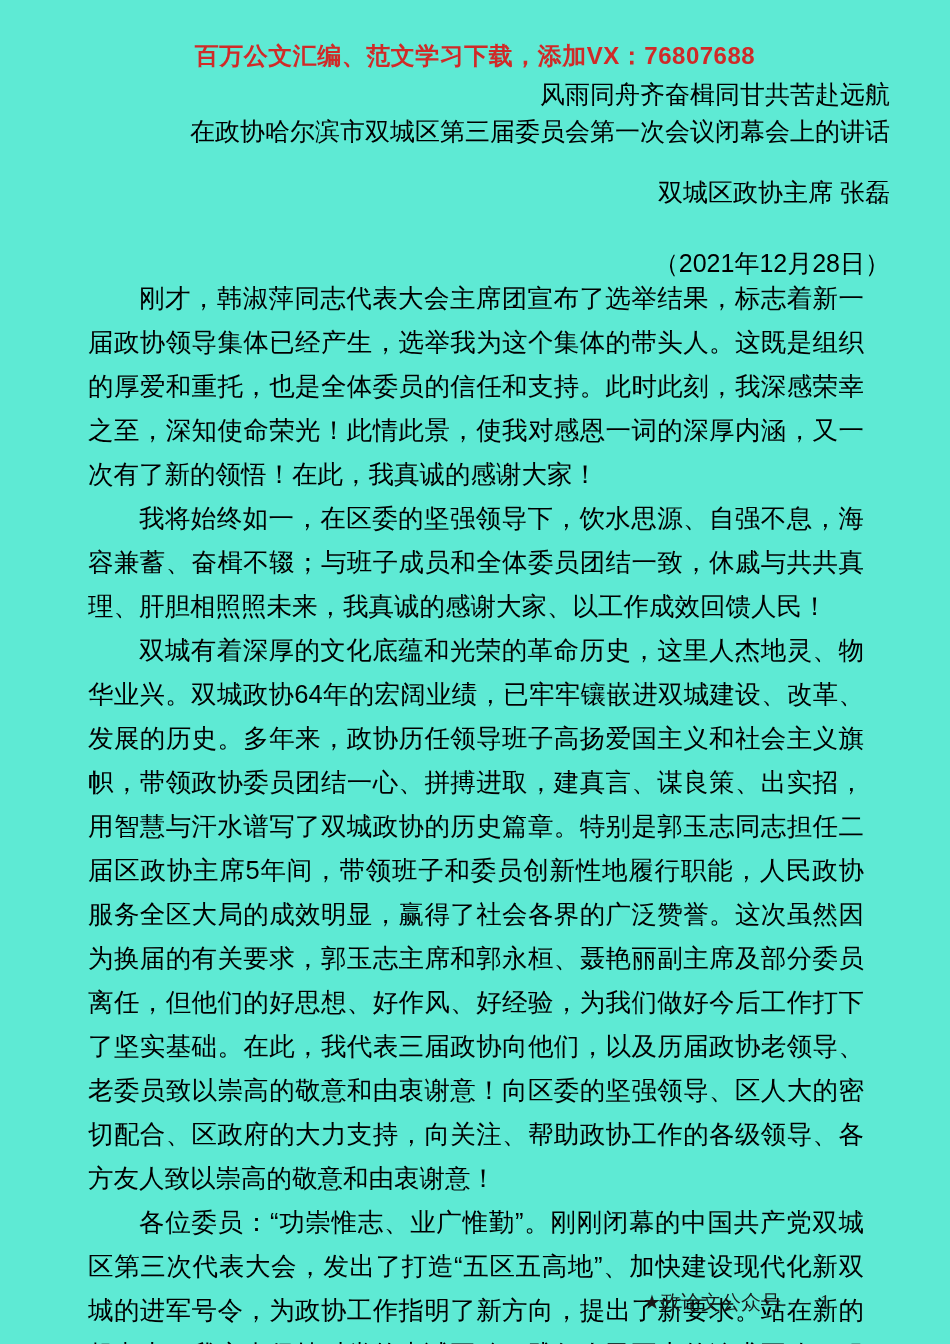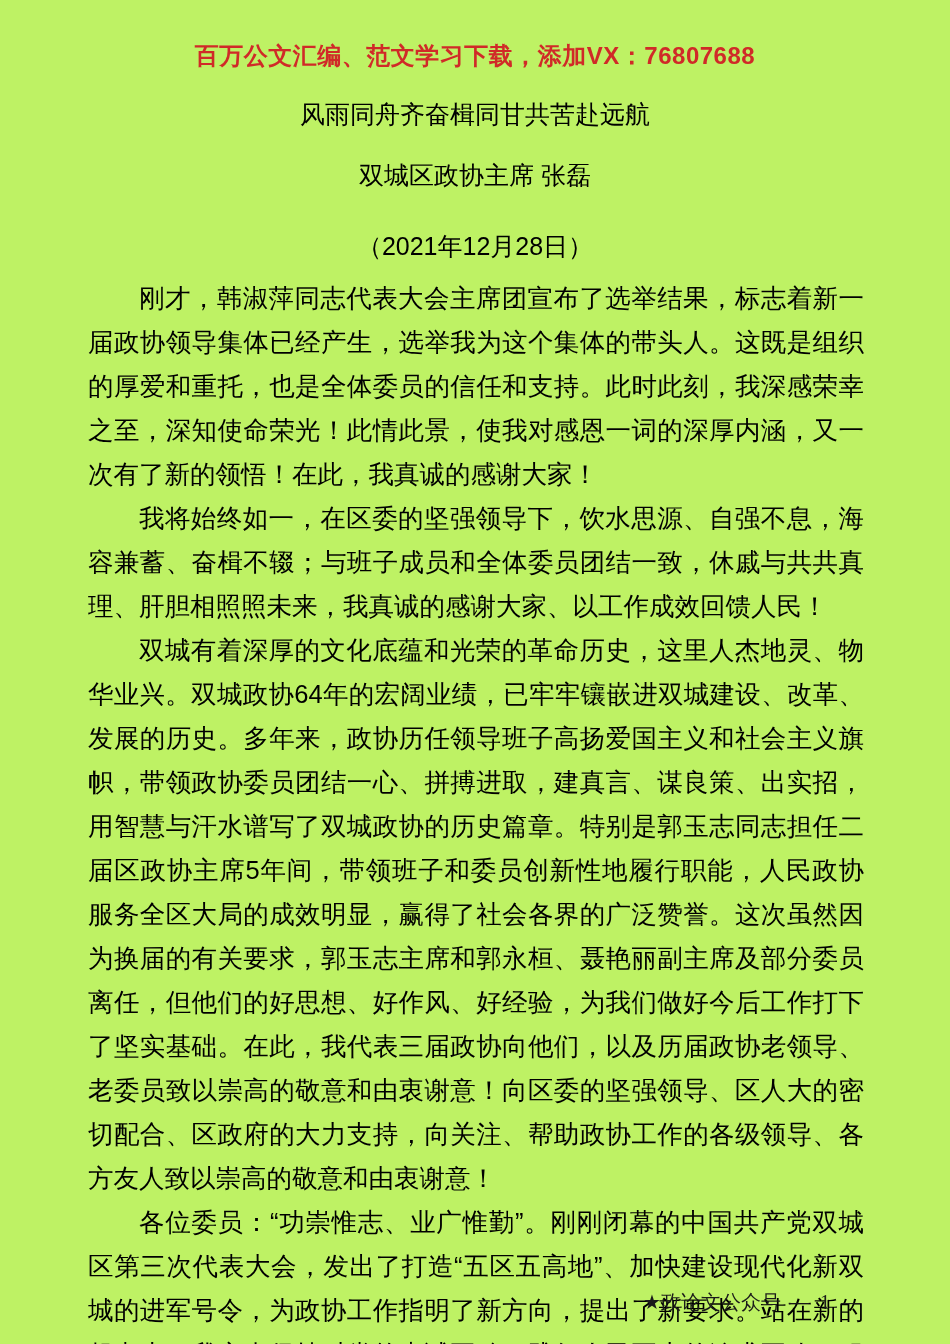--- a/index.html
+++ b/index.html
@@ -12,45 +12,45 @@
     height: 1344px;
     position: relative;
     font-family: "Liberation Sans", "DejaVu Sans", sans-serif;
     color: #000000;
     overflow: hidden;
   }
 
   .page {
     position: absolute;
     inset: 0;
-    background: #bef264;
+    background: #5eead4;
   }
 
   
   .promo-header {
     position: absolute;
     top: 40px;
     left: 0;
     width: 950px;
     text-align: center;
     font-size: 24px;
     line-height: 32px;
     font-weight: 700;
     color: #d02a28;
     letter-spacing: 0.5px;
     white-space: nowrap;
   }
 
   
   .title-block {
     position: absolute;
-    top: 96px;
+    top: 76px;
     left: 60px;
     width: 830px;
-    text-align: center;
+    text-align: right;
   }
   .title-line {
     font-size: 25px;
     line-height: 37px;
     font-weight: 400;
     color: #000;
     white-space: nowrap;
     letter-spacing: 0px;
   }
   .title-line.subtitle {
@@ -120,20 +120,21 @@
 </style>
 </head>
 <body>
 
 <div class="page">
 
   <div class="promo-header">百万公文汇编、范文学习下载，添加VX：76807688</div>
 
   <div class="title-block">
     <div class="title-line">风雨同舟齐奋楫同甘共苦赴远航</div>
+    <div class="title-line subtitle">在政协哈尔滨市双城区第三届委员会第一次会议闭幕会上的讲话</div>
     <div class="title-line author">双城区政协主席  张磊</div>
     <div class="title-line date">（2021年12月28日）</div>
   </div>
 
   <div class="body-text">
     <p class="para indent">刚才，韩淑萍同志代表大会主席团宣布了选举结果，标志着新一届政协领导集体已经产生，选举我为这个集体的带头人。这既是组织的厚爱和重托，也是全体委员的信任和支持。此时此刻，我深感荣幸之至，深知使命荣光！此情此景，使我对感恩一词的深厚内涵，又一次有了新的领悟！在此，我真诚的感谢大家！</p>
     <p class="para indent">我将始终如一，在区委的坚强领导下，饮水思源、自强不息，海容兼蓄、奋楫不辍；与班子成员和全体委员团结一致，休戚与共共真理、肝胆相照照未来，我真诚的感谢大家、以工作成效回馈人民！</p>
     <p class="para indent">双城有着深厚的文化底蕴和光荣的革命历史，这里人杰地灵、物华业兴。双城政协64年的宏阔业绩，已牢牢镶嵌进双城建设、改革、发展的历史。多年来，政协历任领导班子高扬爱国主义和社会主义旗帜，带领政协委员团结一心、拼搏进取，建真言、谋良策、出实招，用智慧与汗水谱写了双城政协的历史篇章。特别是郭玉志同志担任二届区政协主席5年间，带领班子和委员创新性地履行职能，人民政协服务全区大局的成效明显，赢得了社会各界的广泛赞誉。这次虽然因为换届的有关要求，郭玉志主席和郭永桓、聂艳丽副主席及部分委员离任，但他们的好思想、好作风、好经验，为我们做好今后工作打下了坚实基础。在此，我代表三届政协向他们，以及历届政协老领导、老委员致以崇高的敬意和由衷谢意！向区委的坚强领导、区人大的密切配合、区政府的大力支持，向关注、帮助政协工作的各级领导、各方友人致以崇高的敬意和由衷谢意！</p>
     <p class="para indent">各位委员：“功崇惟志、业广惟勤”。刚刚闭幕的中国共产党双城区第三次代表大会，发出了打造“五区五高地”、加快建设现代化新双城的进军号令，为政协工作指明了新方向，提出了新要求。站在新的起点上，我定当保持对党的忠诚不移、践行人民至上的追求不改、服务大局的作风不变，紧紧依靠区委领导，紧紧依靠全体委员，紧紧依靠各级组织，紧紧依靠人民群众，激扬</p>
   </div>

